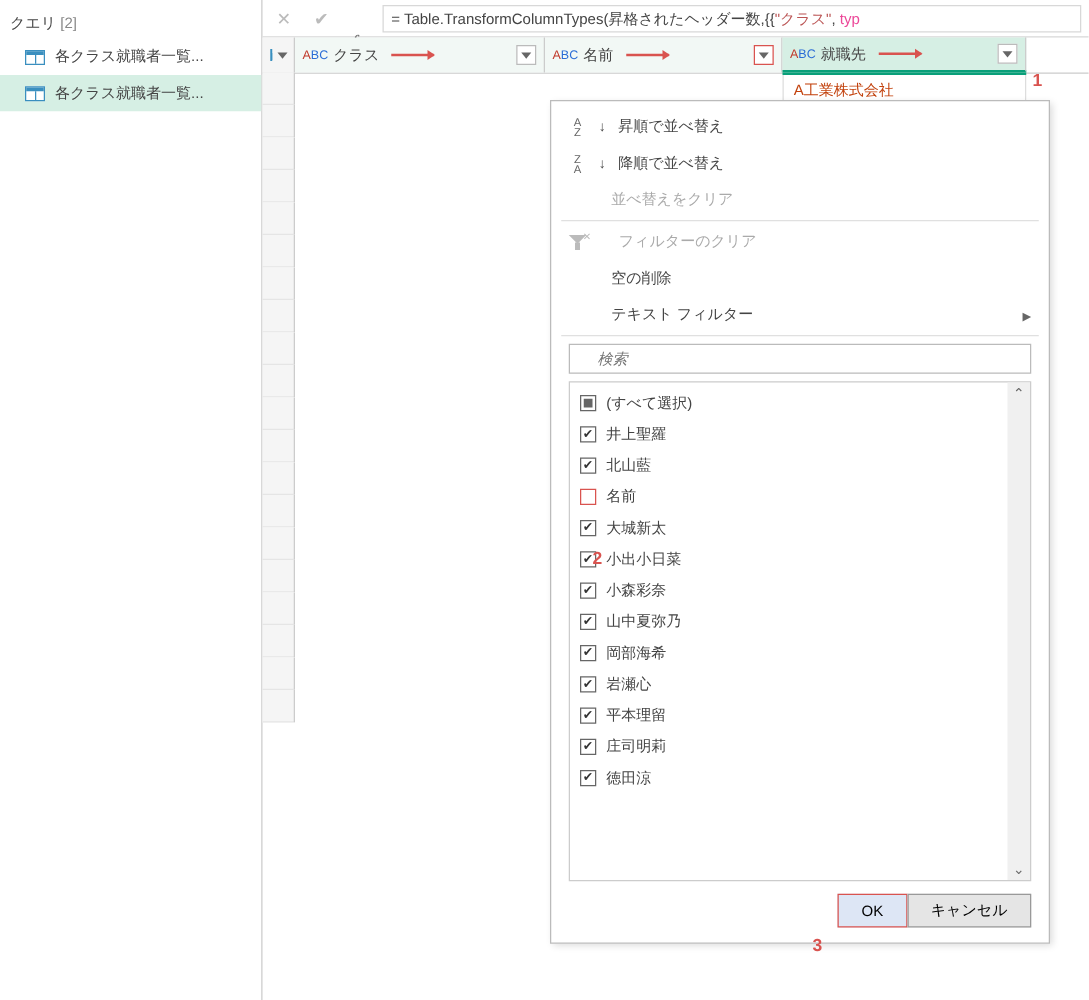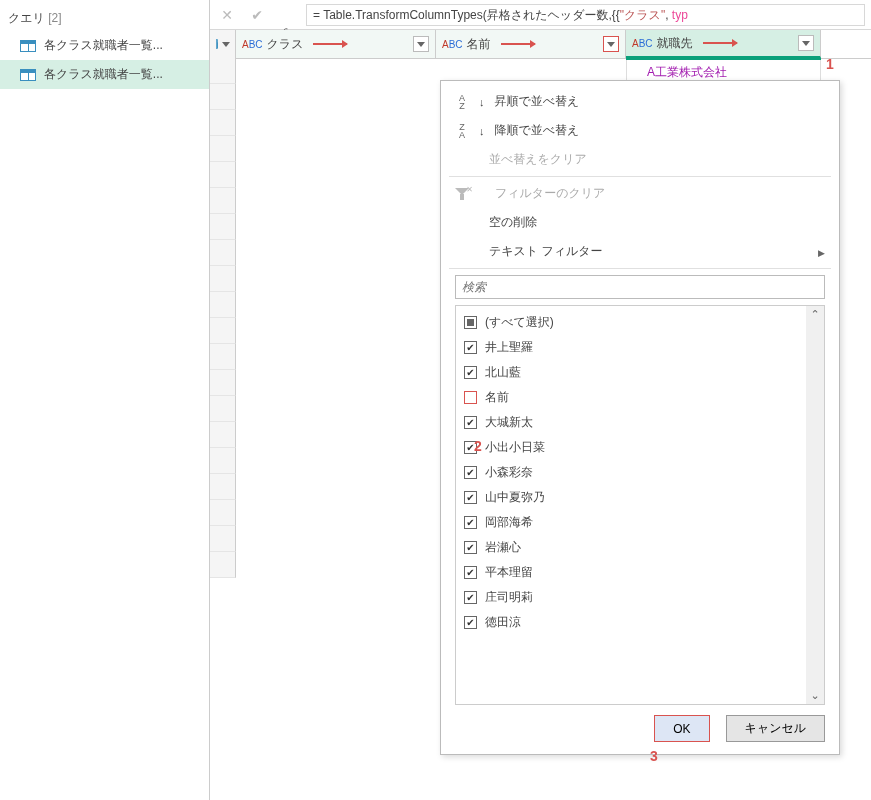--- a/index.html
+++ b/index.html
@@ -33,42 +33,42 @@
   .abc .b { color:#2a6cd6; }
   .abc .c { color:#2a6cd6; }
   .filter-btn { width:16px; height:16px; border:1px solid #bbb; background:#fff; display:flex; align-items:center; justify-content:center; margin-left:auto; cursor:pointer;}
   .triangle-down { width:0;height:0;border-left:4px solid transparent;border-right:4px solid transparent;border-top:5px solid #666; }
   .red-arrow { width:34px; height:2px; background:#d9534f; position:relative; margin-left:6px; }
   .red-arrow::after { content:""; position:absolute; right:-1px; top:-3px; width:0;height:0;border-top:4px solid transparent;border-bottom:4px solid transparent;border-left:6px solid #d9534f;}
   .table-body { position:absolute; left:26px; top:58px; display:flex; }
   .rownums { position:absolute; left:0; top:58px; width:26px; }
   .rownums .rn { height:26px; border-bottom:1px solid #e5e5e5; border-right:1px solid #ccc; background:#f5f5f5; }
   .col3-cells { width:195px; margin-left:390px; border-top:2px solid #0aa07a;}
-  .col3-cells .cell { height:26px; border:1px solid #ddd; border-top:none; padding:4px 20px; color:#a21caf; }
+  .col3-cells .cell { height:26px; border:1px solid #ddd; border-top:none; padding:4px 8px; color:#c2410c; }
   .dropdown { position:absolute; left:230px; top:80px; width:400px; background:#fff; border:1px solid #bbb; box-shadow:2px 2px 6px rgba(0,0,0,0.15); padding:6px 0; }
   .dd-item { display:flex; align-items:center; padding:6px 14px; gap:10px; cursor:pointer; }
   .dd-item.disabled { color:#aaa; }
   .dd-sep { height:1px; background:#e0e0e0; margin:2px 8px; }
   .sort-icon { width:14px; display:flex; flex-direction:column; align-items:center; font-size:9px; line-height:8px; color:#666;}
   .funnel { position:relative; width:14px; height:12px; }
   .funnel::before { content:""; position:absolute; top:0;left:0;width:0;height:0;border-left:7px solid transparent;border-right:7px solid transparent;border-top:7px solid #bbb;}
   .funnel::after { content:""; position:absolute; top:6px; left:5px; width:4px;height:6px;background:#bbb;}
   .funnel .x { position:absolute; right:-4px; top:-3px; font-size:8px; color:#bbb;}
   .dd-search { margin:6px 14px; }
-  .dd-search input { width:100%; border:1px solid #bbb; padding:4px 6px; font-size:12px; font-family:inherit; font-style:italic; color:#888;}
+  .dd-search input { width:100%; border:1px solid #bbb; padding:4px 22px; font-size:12px; font-family:inherit; font-style:italic; color:#888;}
   .checklist-wrap { margin:4px 14px 0 14px; border:1px solid #ccc; height:400px; display:flex; }
   .checklist { flex:1; overflow:hidden; padding:4px 6px; }
   .check-row { display:flex; align-items:center; gap:8px; padding:4px 2px; }
   .chk { width:13px; height:13px; border:1px solid #666; display:flex; align-items:center;justify-content:center; background:#fff;}
   .chk.checked::after { content:"✔"; font-size:10px; color:#333; line-height:1;}
   .chk.indeterminate::after { content:""; width:7px;height:7px;background:#666;}
   .chk.red { border-color:#d9534f; }
   .scrollbar { width:18px; background:#f0f0f0; display:flex; flex-direction:column; align-items:center; justify-content:space-between; padding:2px 0;}
   .sb-arrow { font-size:11px; color:#666; }
-  .dd-buttons { display:flex; justify-content:flex-end; gap:16px; padding:10px 14px 6px; }
+  .dd-buttons { display:flex; justify-content:flex-end; gap:0; padding:10px 14px 6px; }
   .btn { border:1px solid #999; background:#e5e5e5; padding:4px 18px; font-size:12px; cursor:pointer;}
   .btn.ok { background:#dde6f5; border:1px solid #d9534f;}
   .ann { position:absolute; color:#d9534f; font-weight:bold; font-size:14px; }
   .ann1 { left:616px; top:56px; }
   .ann2 { left:264px; top:438px; }
   .ann3 { left:440px; top:748px; }
   .arrow-r { position:relative; display:inline-block; width:8px;height:8px;}
   .arrow-r::after{content:"▶"; font-size:9px; color:#666; position:absolute; right:0;}
 </style>
 </head>

